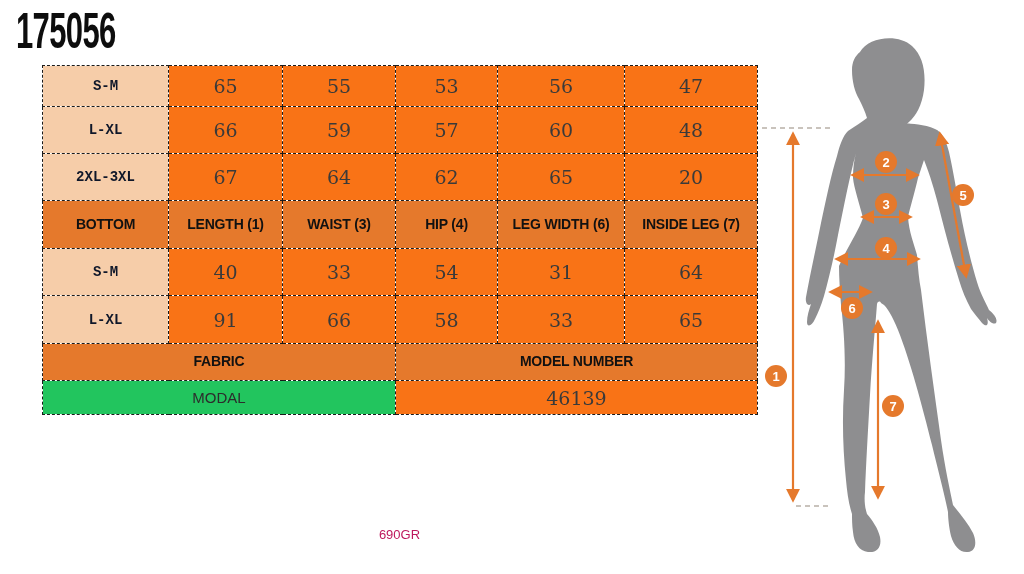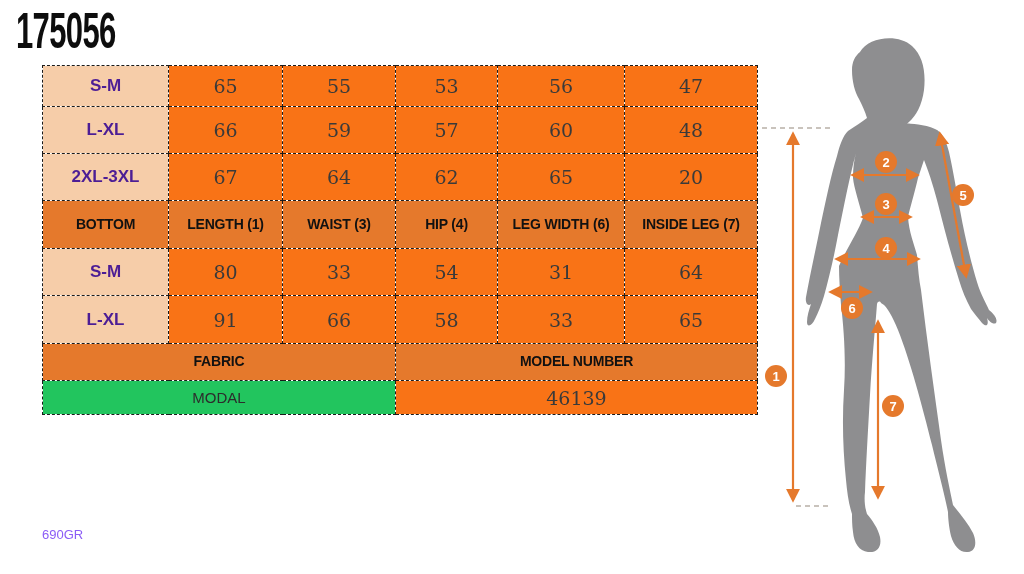--- a/index.html
+++ b/index.html
@@ -19,30 +19,30 @@
   #size-table {
     position:absolute; left:42px; top:65px;
     border-collapse:collapse; table-layout:fixed; width:715px;
   }
   #size-table td {
     border:1.5px dashed #1b1b1b; text-align:center; vertical-align:middle;
     overflow:hidden;
   }
   .hdr  { background:#E5792C; font-weight:bold; font-size:14px; color:#111;
           letter-spacing:-0.2px; line-height:1.25; }
-  .lbl  { background:#F6CDA9; font-weight:bold; font-size:17px; color:#4c1d95; }
+  .lbl  { background:#F6CDA9; font-weight:bold; font-size:14px; color:#0f172a;font-family:Liberation Mono, monospace; }
   .num  { background:#f97316; font-family:"DejaVu Serif", serif;
           font-size:19px; color:#3a3a3a; }
   .val  { background:#22c55e; font-size:15px; color:#2c2c2c; }
   .h-head1{height:62px} .h-r1{height:41px} .h-r2{height:47px} .h-r3{height:47px}
   .h-head2{height:48px} .h-r4{height:47px} .h-r5{height:48px} .h-r6{height:47px}
   .h-head3{height:37px} .h-r7{height:34px}
   #footnote {
-    position:absolute; left:42px; top:527px; width:715px; text-align:left;
-    font-size:13px; color:#8b5cf6;
+    position:absolute; left:42px; top:527px; width:715px; text-align:center;
+    font-size:13px; color:#be185d;
   }
   
   #diagram { position:absolute; left:760px; top:20px; }
   .circle-num {
     font-family:"Liberation Sans", sans-serif; font-size:13px; font-weight:bold;
     fill:#ffffff; text-anchor:middle;
   }
 </style>
 </head>
 <body>
@@ -88,21 +88,21 @@
     <tr class="h-head2">
       <td class="hdr">BOTTOM</td>
       <td class="hdr">LENGTH (1)</td>
       <td class="hdr">WAIST (3)</td>
       <td class="hdr">HIP (4)</td>
       <td class="hdr">LEG WIDTH (6)</td>
       <td class="hdr">INSIDE LEG (7)</td>
     </tr>
     <tr class="h-r4">
       <td class="lbl">S-M</td>
-      <td class="num">80</td>
+      <td class="num">40</td>
       <td class="num">33</td>
       <td class="num">54</td>
       <td class="num">31</td>
       <td class="num">64</td>
     </tr>
     <tr class="h-r5">
       <td class="lbl">L-XL</td>
       <td class="num">91</td>
       <td class="num">66</td>
       <td class="num">58</td>

